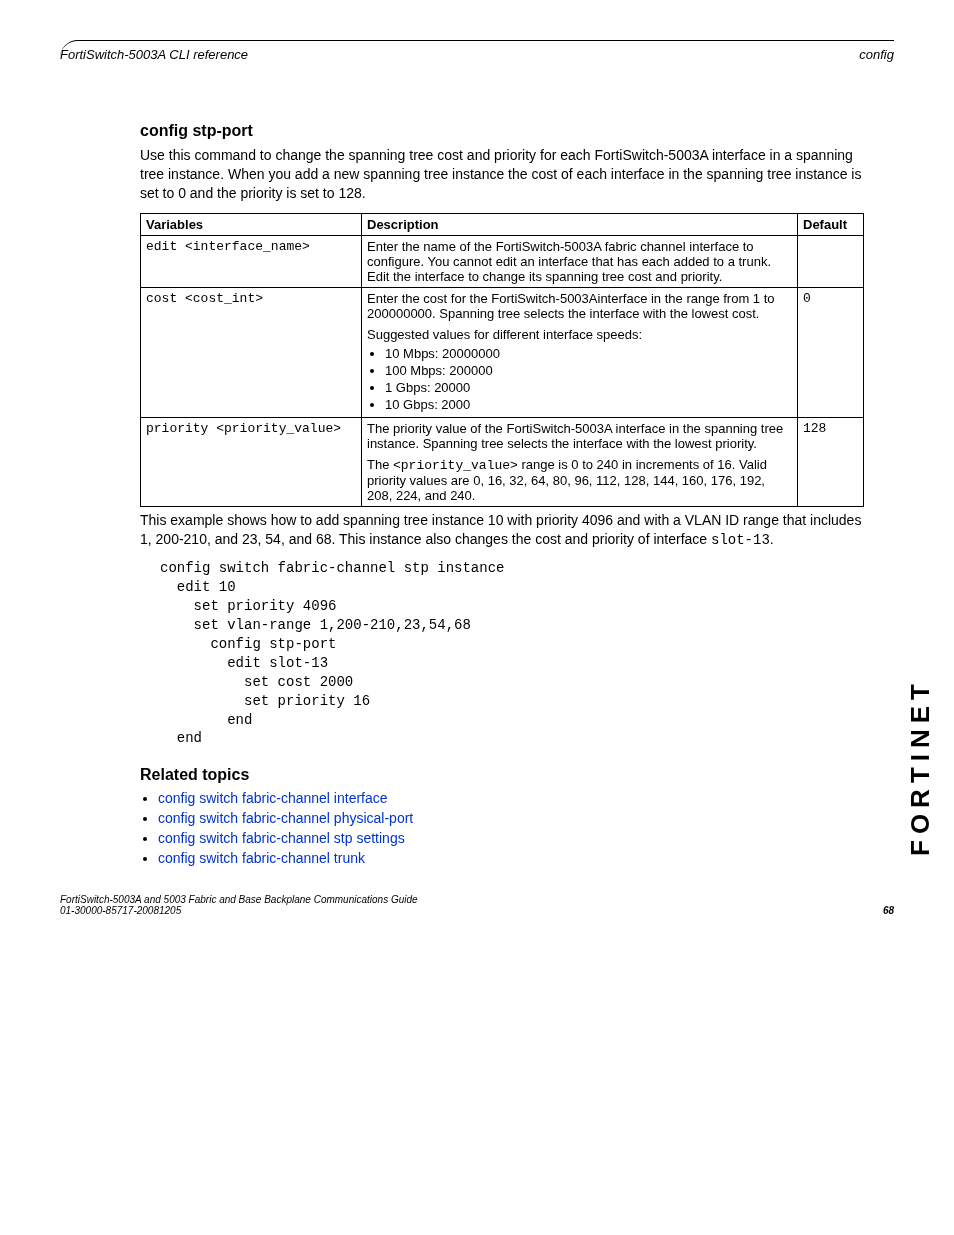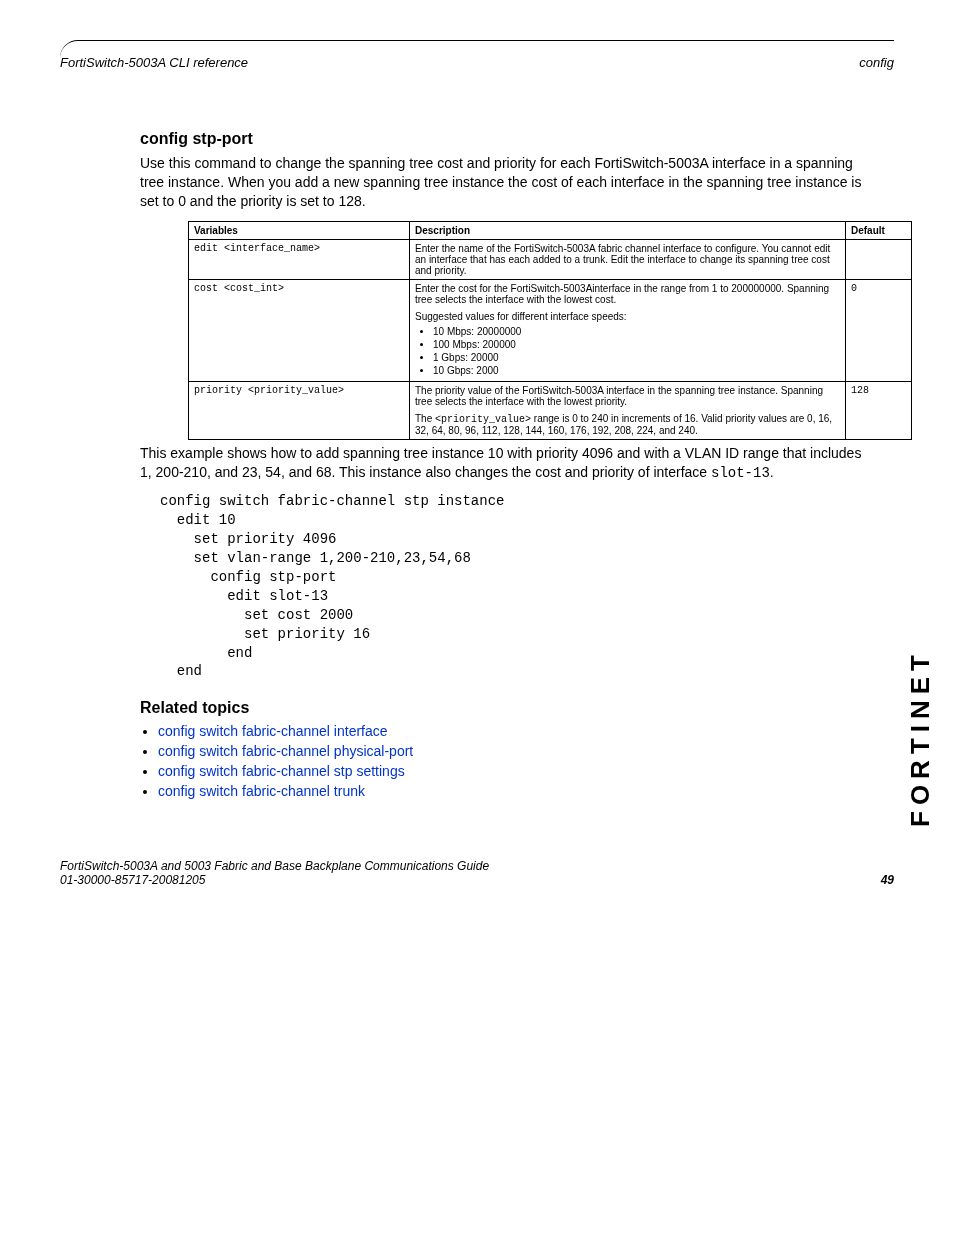--- a/index.html
+++ b/index.html
@@ -9,21 +9,21 @@
     margin: 0;
     padding: 40px 60px 40px 60px;
     width: 954px;
     box-sizing: border-box;
     position: relative;
   }
   .header-rule {
     border-top: 1px solid #000;
     border-top-left-radius: 18px;
     margin: 0 0 4px 0;
-    padding-top: 14px;
+    padding-top: 6px;
     display: flex;
     justify-content: space-between;
     font-style: italic;
     font-size: 13px;
   }
   .content {
     margin-left: 80px;
     margin-right: 30px;
     margin-top: 60px;
   }
@@ -39,23 +39,22 @@
     font-family: "Courier New", monospace;
     font-size: 14px;
     margin: 6px 0 10px 20px;
     line-height: 1.35;
     white-space: pre;
   }
   .kw-blue { color: #0033cc; }
   table.vars {
     border-collapse: collapse;
     width: 100%;
-    font-size: 10px;
+    font-size: 13px;
     margin-top: 4px;
-    margin-left: 48px;
   }
   table.vars th, table.vars td {
     border: 1px solid #000;
     padding: 3px 5px;
     vertical-align: top;
     text-align: left;
   }
   table.vars th {
     font-weight: bold;
   }
@@ -65,25 +64,25 @@
     padding-left: 18px;
   }
   ul.bullets li { margin: 2px 0; }
   ul.related {
     margin: 4px 0 0 0;
     padding-left: 18px;
   }
   ul.related li { margin: 4px 0; }
   a.link { color: #0033cc; text-decoration: none; }
   .footer {
-    margin-top: 60px;
+    margin-top: 28px;
     display: flex;
     justify-content: space-between;
     font-style: italic;
-    font-size: 12px;
+    font-size: 10px;
     align-items: flex-end;
   }
   .pagenum { font-weight: bold; font-style: italic; }
   .side-logo {
     position: absolute;
     right: 18px;
     bottom: 100px;
     writing-mode: vertical-rl;
     transform: rotate(180deg);
     font-family: Arial, sans-serif;
@@ -165,16 +164,16 @@
     <li><a href="#" class="link">config switch fabric-channel trunk</a></li>
   </ul>
 
 </div>
 
 <div class="footer">
   <div>
     <div>FortiSwitch-5003A and 5003   Fabric and Base Backplane Communications Guide</div>
     <div>01-30000-85717-20081205</div>
   </div>
-  <div class="pagenum">49</div>
+  <div class="pagenum">68</div>
 </div>
 
 <div class="side-logo">FORTINET</div>
 
 </body></html>

